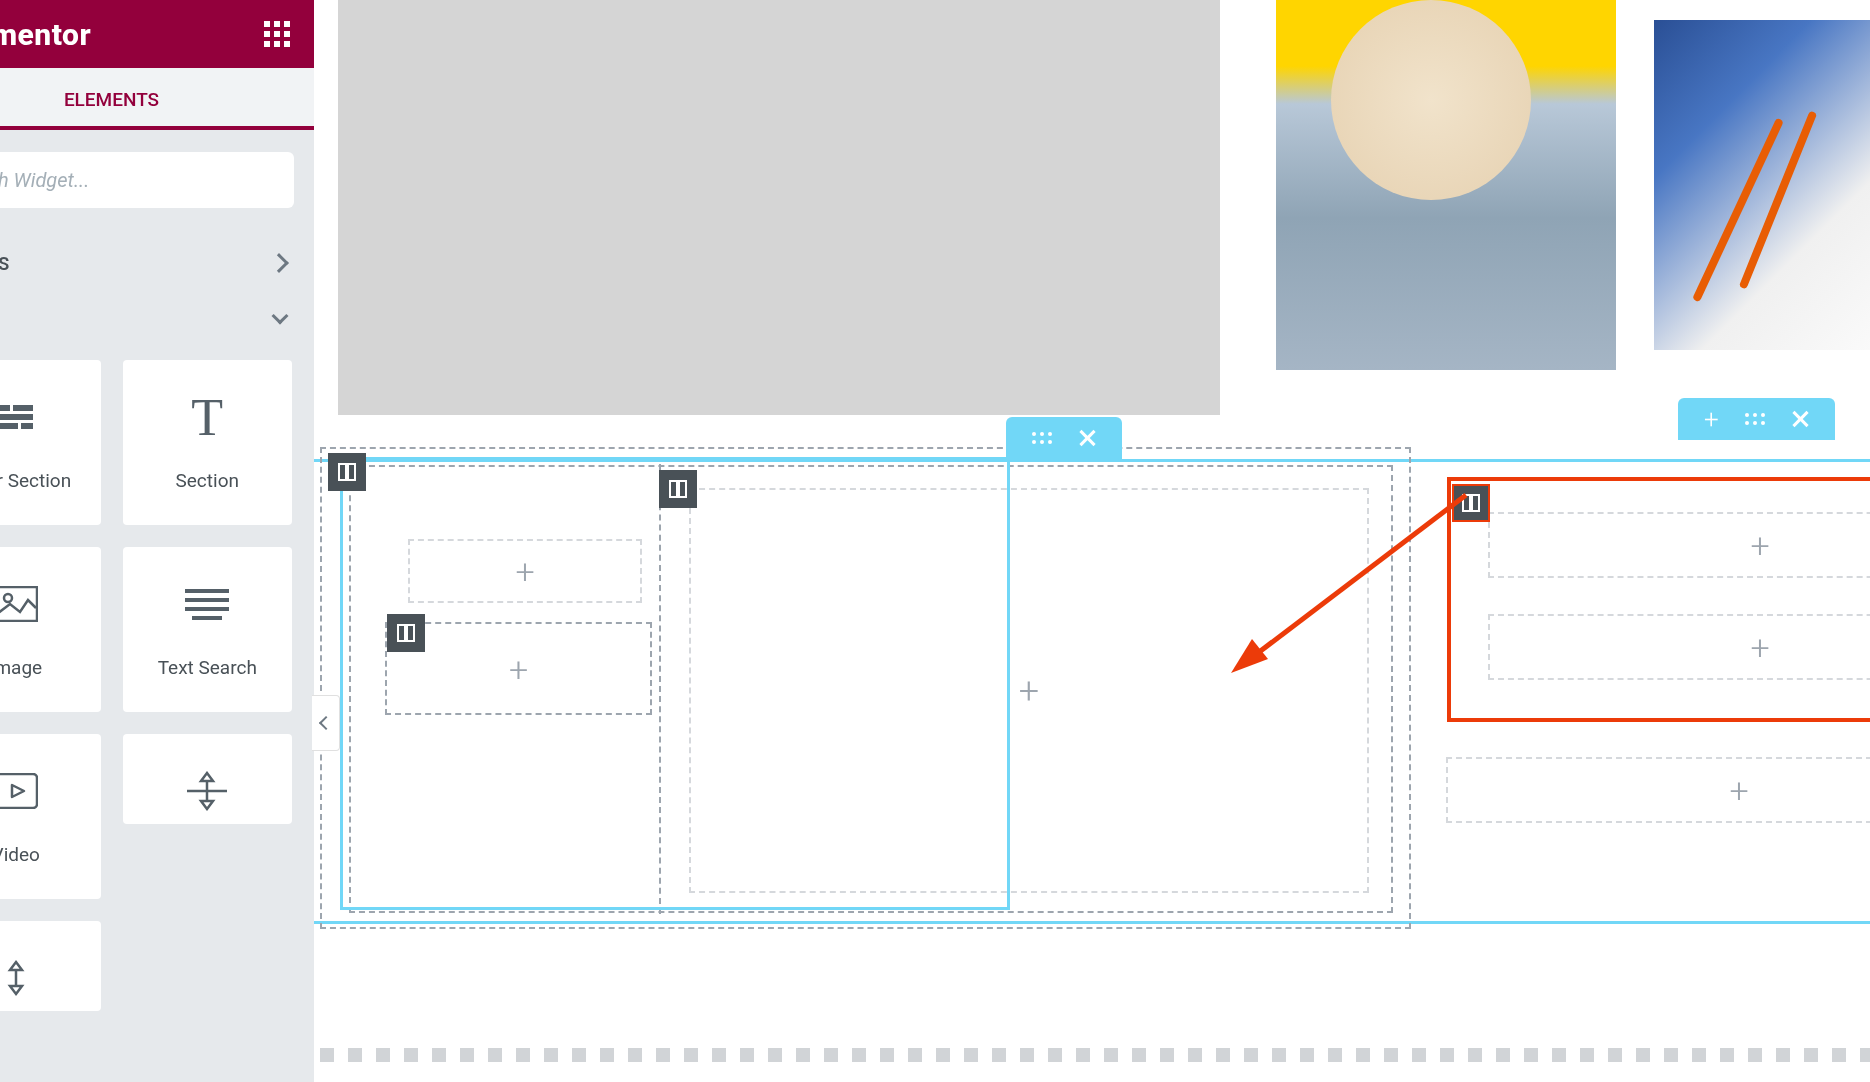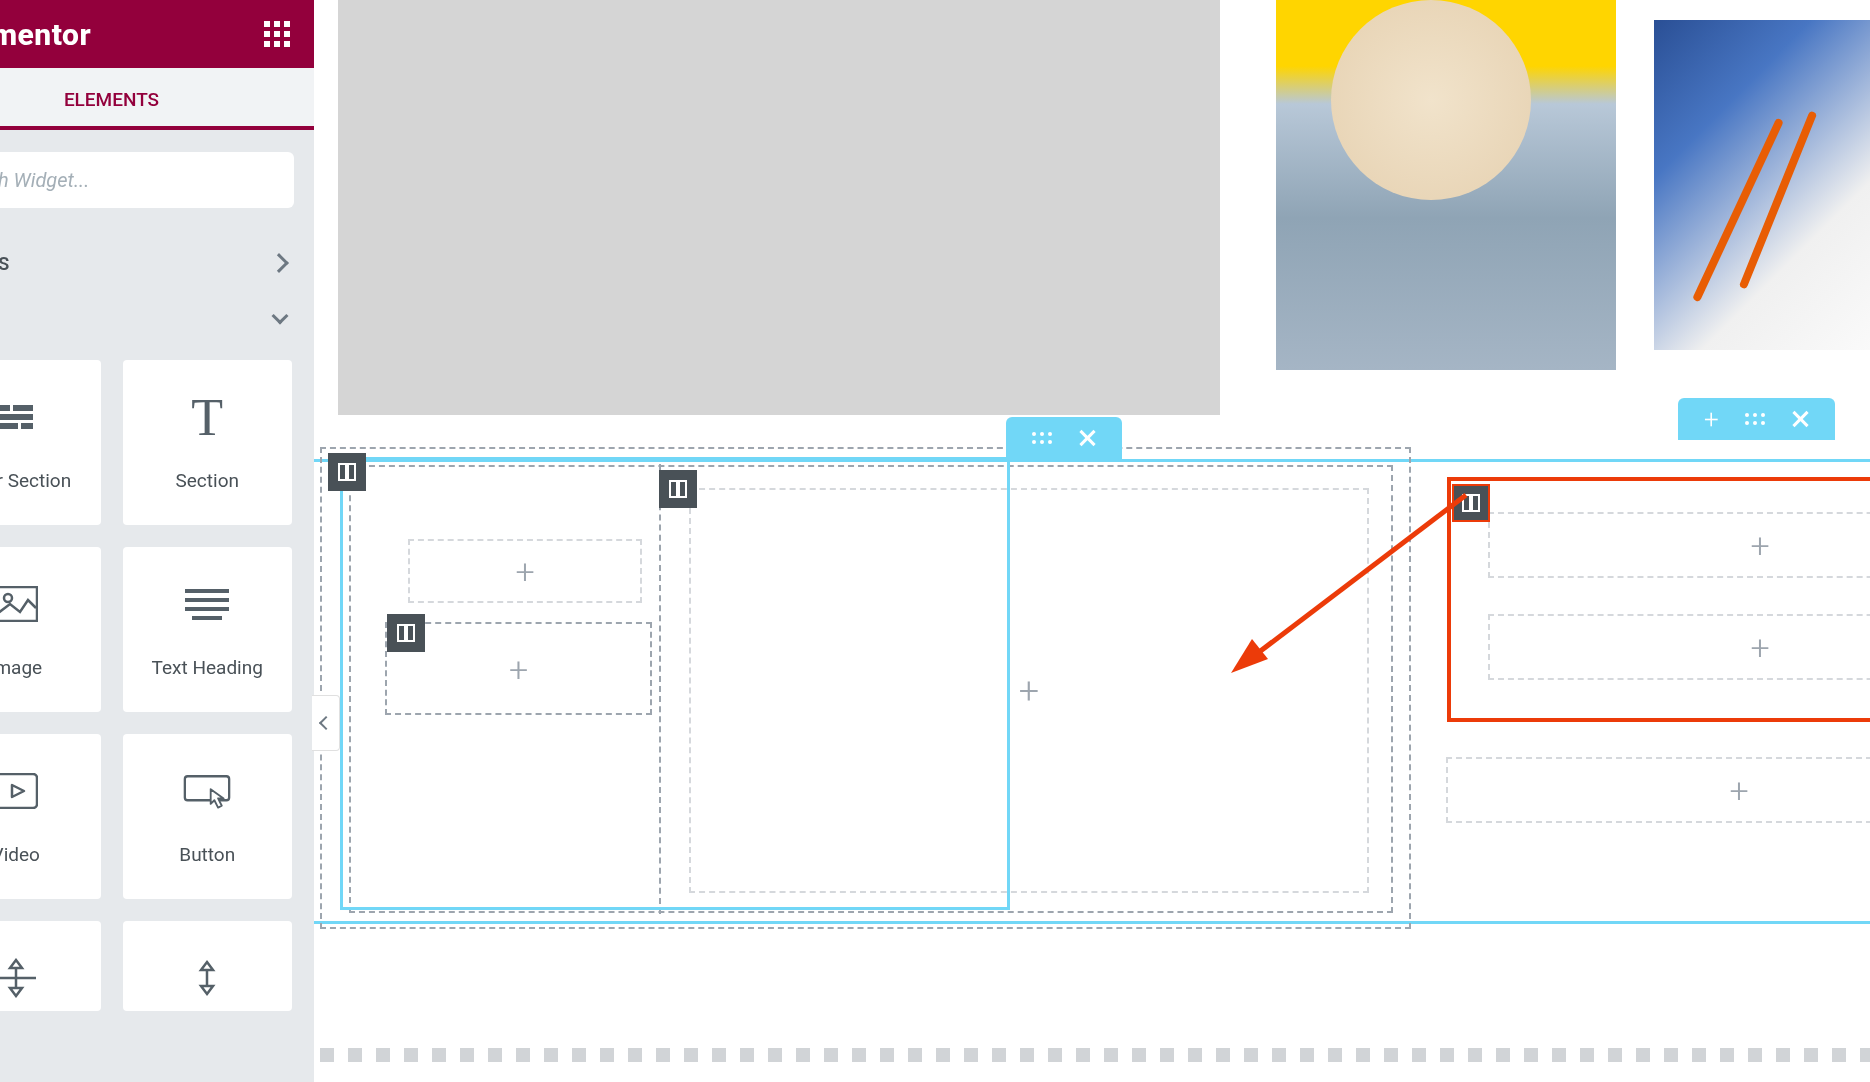--- a/index.html
+++ b/index.html
@@ -614,42 +614,33 @@
         <span class="widget-label">Image</span>
       </div>
 
       <div class="widget-item">
         <div class="widget-icon icon-texteditor">
           <span></span>
             <span></span>
             <span></span>
             <span></span>
         </div>
-        <span class="widget-label">Text Heading</span>
+        <span class="widget-label">Text Search</span>
       </div>
 
       <div class="widget-item">
         <div class="widget-icon icon-video">
           <svg viewBox="0 0 44 36">
               <rect x="1" y="1" width="42" height="34" rx="4" fill="none" stroke="#556068" stroke-width="2.5"></rect>
               <path d="M 18 12 L 18 24 L 30 18 Z" fill="none" stroke="#556068" stroke-width="2.5" stroke-linejoin="round"></path>
             </svg>
         </div>
         <span class="widget-label">Video</span>
       </div>
 
-      <div class="widget-item">
-        <div class="widget-icon icon-button">
-          <svg viewBox="0 0 52 44">
-              <rect x="2" y="6" width="48" height="26" rx="3" fill="none" stroke="#556068" stroke-width="2.5"></rect>
-              <path d="M 30 20 L 30 36 L 34 32 L 38 40 L 42 38 L 38 30 L 44 30 Z" fill="#fff" stroke="#556068" stroke-width="2" stroke-linejoin="round"></path>
-            </svg>
-        </div>
-        <span class="widget-label">Button</span>
-      </div>
 
       <div class="widget-item" style="height:90px; overflow:hidden;padding-top:24px; gap:0;">
         <div class="widget-icon icon-divider">
           <svg viewBox="0 0 40 40">
               <path d="M 20 2 L 26 10 L 14 10 Z M 20 38 L 26 30 L 14 30 Z" fill="none" stroke="#556068" stroke-width="2.5"></path>
               <line x1="0" y1="20" x2="40" y2="20" stroke="#556068" stroke-width="2.5"></line>
               <line x1="20" y1="10" x2="20" y2="30" stroke="#556068" stroke-width="2.5"></line>
             </svg>
         </div>
       </div>

